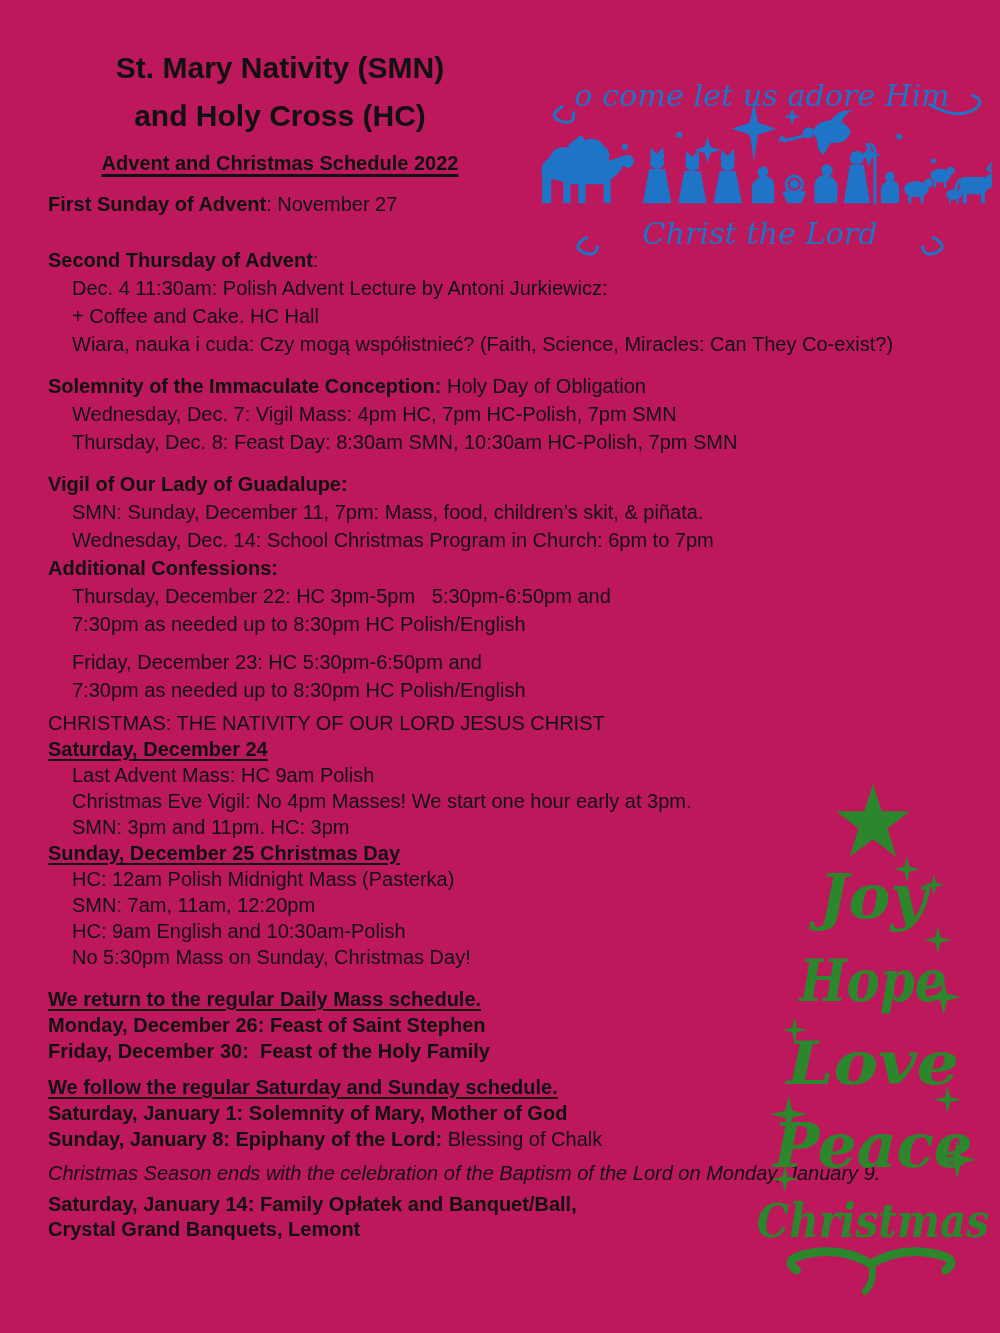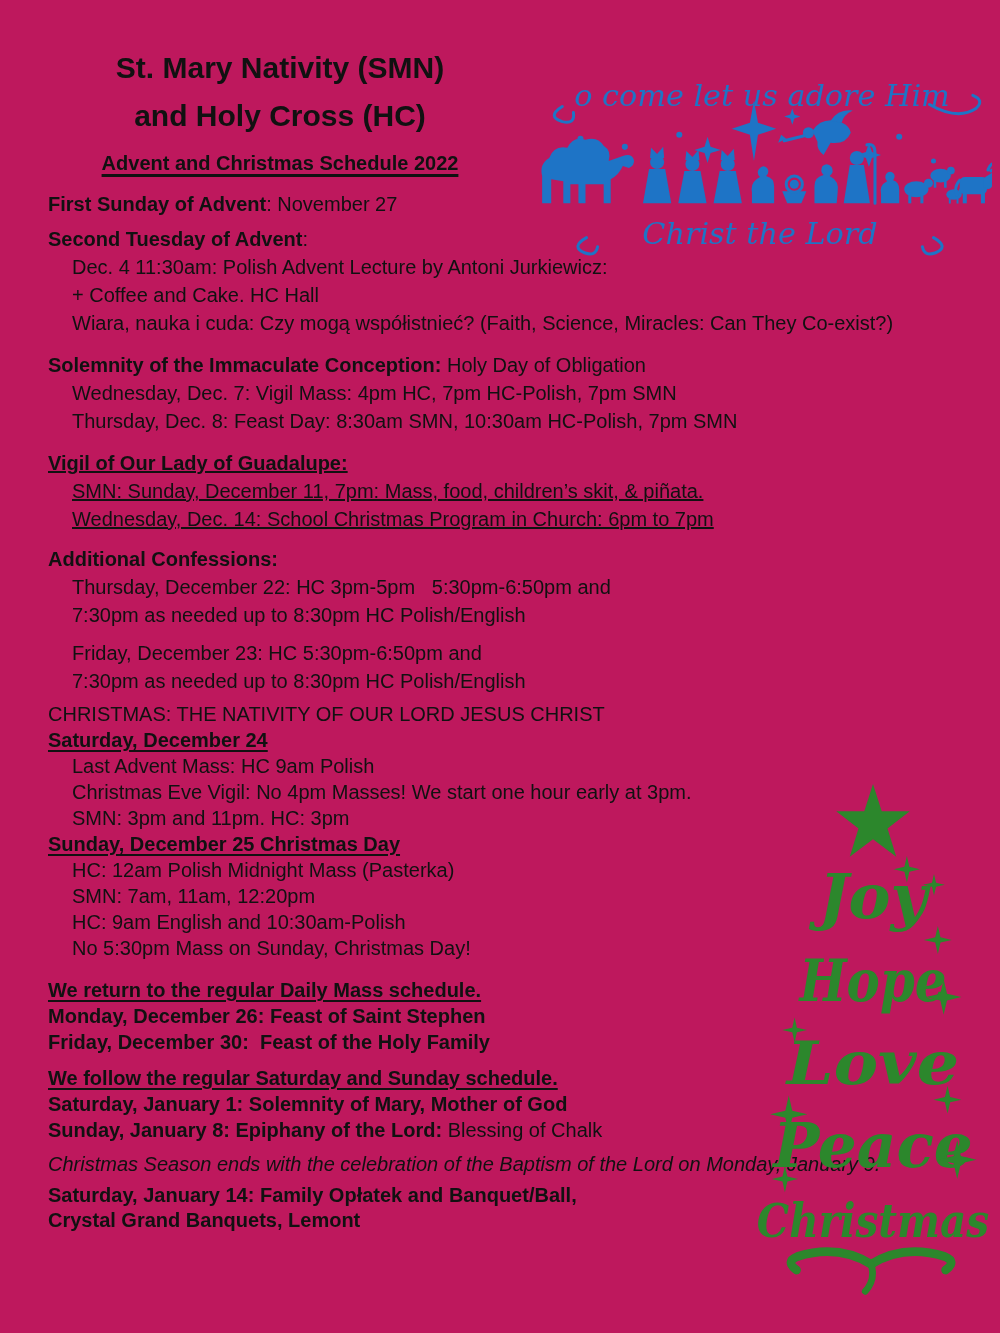--- a/index.html
+++ b/index.html
@@ -18,23 +18,23 @@
   .nativity-wrap svg { width:100%; height:100%; }
   .fillb  { fill:var(--nativity_blue); }
   .strokeb{ stroke:var(--nativity_blue); stroke-width:3; fill:none; stroke-linecap:round; }
   .script-text { font-family:"DejaVu Serif", serif; font-style:italic; fill:var(--nativity_blue); }
 
   
   .doc { position:absolute; left:48px; top:190px; width:930px; font-size:20px; line-height:28px; }
   .doc .line { white-space:pre-wrap; }
   b, .b { font-weight:bold; }
   .indent { padding-left:24px; }
-  .sec   { margin-bottom:7px; }
+  .sec   { margin-bottom:28px; }
   .sec14 { margin-bottom:14px; }
-  .sec12 { margin-bottom:12px;text-decoration:underline; }
+  .sec12 { margin-bottom:0; }
   .para  { margin-bottom:10px; }
   .tight { line-height:26px; }
   .u  { text-decoration:underline; text-decoration-thickness:2px; text-underline-offset:3px; }
   .caps { font-weight:normal; }
   .it { font-style:italic; }
   .gap16 { height:16px; } .gap10 { height:10px; } .gap8 { height:8px; } .gap6 { height:6px; }
   .banquet { line-height:25px; }
 
   
   .tree-wrap { position:absolute; left:752px; top:780px; width:242px; height:528px; }
@@ -161,21 +161,21 @@
     </svg>
   </div>
 
   <div class="doc">
 
     <div class="sec">
       <div class="line"><b>First Sunday of Advent</b><span>: November 27</span></div>
     </div>
 
     <div class="sec14">
-      <div class="line"><b>Second Tuesday of Advent</b><span>:</span></div>
+      <div class="line"><b>Second Thursday of Advent</b><span>:</span></div>
       <div class="line indent">Dec. 4 11:30am: Polish Advent Lecture by Antoni Jurkiewicz:</div>
       <div class="line indent">+ Coffee and Cake. HC Hall</div>
       <div class="line indent">Wiara, nauka i cuda: Czy mogą współistnieć? (Faith, Science, Miracles: Can They Co-exist?)</div>
     </div>
 
     <div class="sec14">
       <div class="line"><b>Solemnity of the Immaculate Conception:</b><span> Holy Day of Obligation</span></div>
       <div class="line indent">Wednesday, Dec. 7: Vigil Mass: 4pm HC, 7pm HC-Polish, 7pm SMN</div>
       <div class="line indent">Thursday, Dec. 8: Feast Day: 8:30am SMN, 10:30am HC-Polish, 7pm SMN</div>
     </div>

